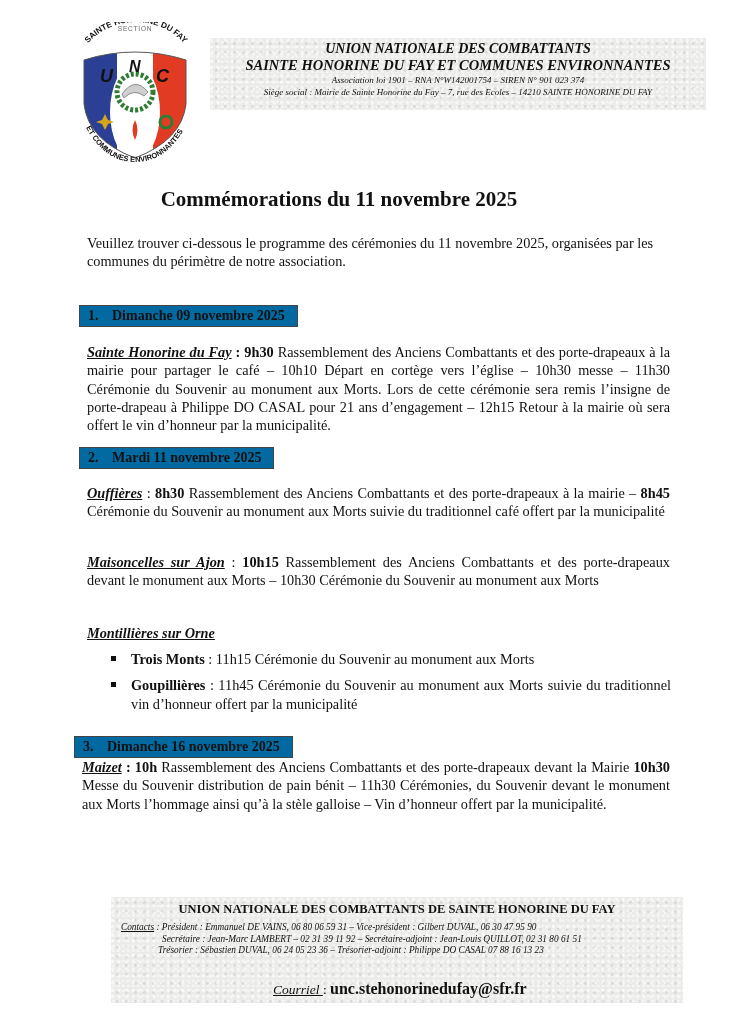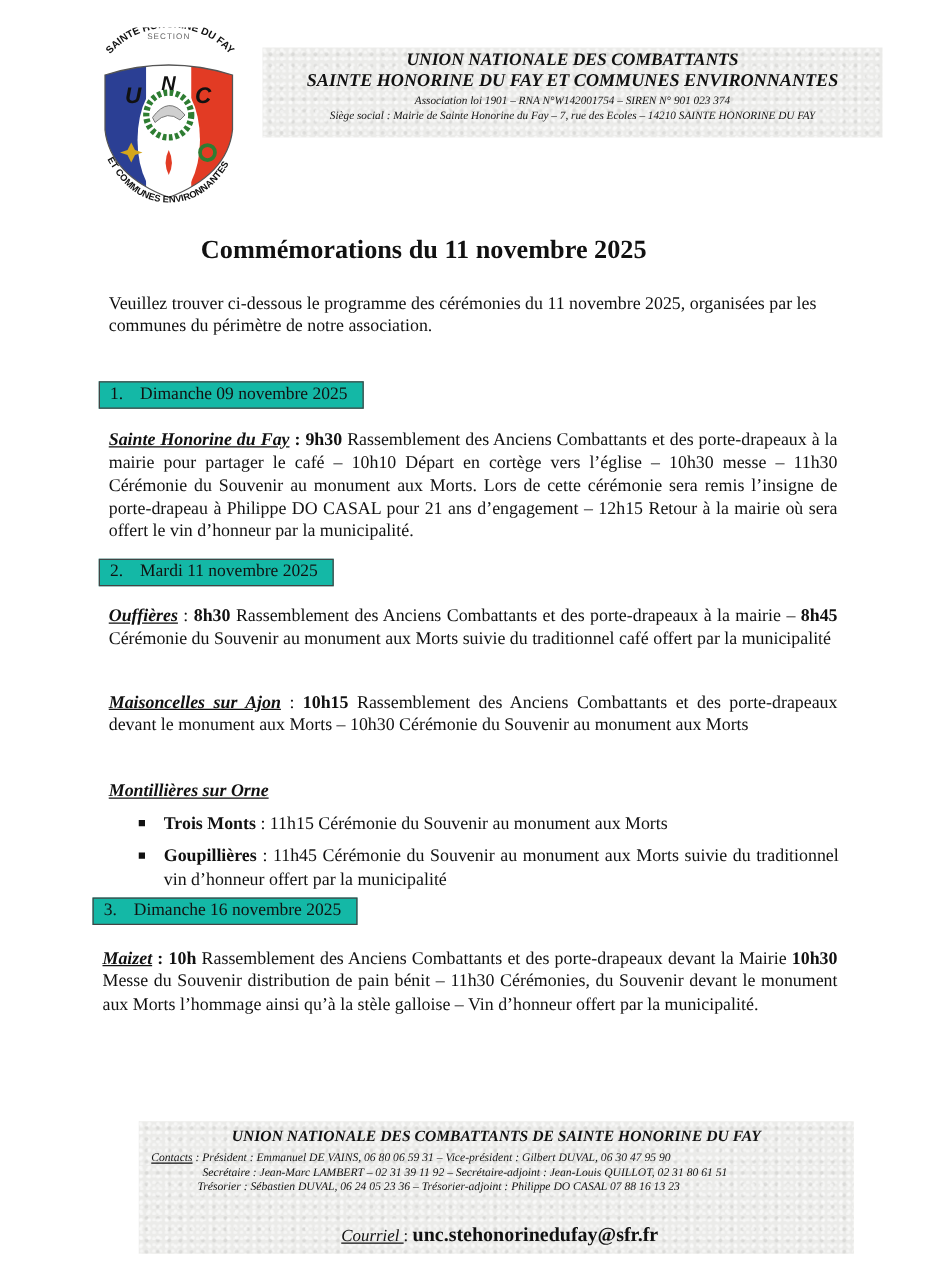--- a/index.html
+++ b/index.html
@@ -18,33 +18,33 @@
   #logo { left:62px; top:22px; width:146px; height:148px; }
   
   #hdr { left:210px; top:38px; width:496px; height:72px; text-align:center; }
   #hdr .l1 { font-weight:bold; font-style:italic; font-size:14px; margin-top:3px; line-height:16px; }
   #hdr .l2 { font-weight:bold; font-style:italic; font-size:14.5px; line-height:16px; }
   #hdr .l3 { font-style:italic; font-size:9px; line-height:12px; margin-top:1px; }
   #hdr .l4 { font-style:italic; font-size:9px; line-height:12px; }
   
   #title { left:0; width:678px; top:187px; text-align:center; font-weight:bold; font-size:21px; }
   #intro { left:87px; top:234px; width:585px; font-size:14.3px; line-height:18px; }
-  .sec-head { left:79px; width:auto; height:20px; border:1px solid #444; background:#14b8a6;
-              font-weight:normal; font-size:14px; line-height:20px; padding:0 12px 0 8px; }
+  .sec-head { left:79px; width:auto; height:20px; border:1px solid #444; background:#0369a1;
+              font-weight:bold; font-size:14px; line-height:20px; padding:0 12px 0 8px; }
   .sec-head .num { display:inline-block; width:24px; }
   .para { left:87px; width:583px; font-size:14.3px; line-height:18.3px; text-align:justify; }
   .place { font-weight:bold; font-style:italic; text-decoration:underline; }
   b { font-weight:bold; }
   .bullets { left:111px; width:560px; font-size:14.3px; line-height:18.3px; }
   .bullets .bi { position:relative; padding-left:20px; text-align:justify; margin-bottom:8px; }
   .bullets .sq { position:absolute; left:0; top:6px; width:5px; height:5px; background:#111; }
   
   #ftr { left:111px; top:897px; width:572px; height:106px; }
   #ftr .f1 { position:absolute; left:0; width:100%; top:5px; text-align:center;
-             font-weight:bold; font-style:italic; font-size:12.5px; }
+             font-weight:bold; font-size:12.5px; }
   #ftr .fc { position:absolute; font-style:italic; font-size:9.3px; line-height:11.5px; white-space:nowrap; }
   #ftr .lbl { font-weight:normal; font-style:italic; text-decoration:underline; }
   #ftr .addr { position:absolute; left:75px; top:68px; font-size:10px; white-space:nowrap; }
   #ftr .mail { position:absolute; left:162px; top:83px; font-size:13.5px; white-space:nowrap; }
   #ftr .mail .v { font-weight:bold; font-size:16px; }
 </style>
 </head>
 <body>
 
 <div id="logo" class="abs">
@@ -114,21 +114,21 @@
   <div class="bi">
     <span class="sq"></span>
     <b>Trois Monts</b><span> : 11h15 Cérémonie du Souvenir au monument aux Morts</span>
   </div>
   <div class="bi">
     <span class="sq"></span>
     <b>Goupillières</b><span> : 11h45 Cérémonie du Souvenir au monument aux Morts suivie du traditionnel vin d’honneur offert par la municipalité</span>
   </div>
 </div>
 
-<div class="abs sec-head" style="top:718px; left:74px;">
+<div class="abs sec-head" style="top:736px; left:74px;">
   <span class="num">3.</span><span>Dimanche 16 novembre 2025</span>
 </div>
 <div class="abs para" style="top:758px; left:82px; width:588px;">
   <span class="place">Maizet</span><b> : </b><b>10h</b><span> Rassemblement des Anciens Combattants et des porte-drapeaux devant la Mairie </span><b>10h30</b><span> Messe du Souvenir distribution de pain bénit – 11h30 Cérémonies, du Souvenir devant le monument aux Morts l’hommage ainsi qu’à la stèle galloise – Vin d’honneur offert par la municipalité.</span>
 </div>
 
 <div id="ftr" class="abs marble">
   <div class="f1">UNION NATIONALE DES COMBATTANTS DE SAINTE HONORINE DU FAY</div>
   <div class="fc" style="left:10px; top:25px;">
     <span class="lbl">Contacts</span><span> : Président : Emmanuel DE VAINS, 06 80 06 59 31 – Vice-président : Gilbert DUVAL, 06 30 47 95 90</span>

